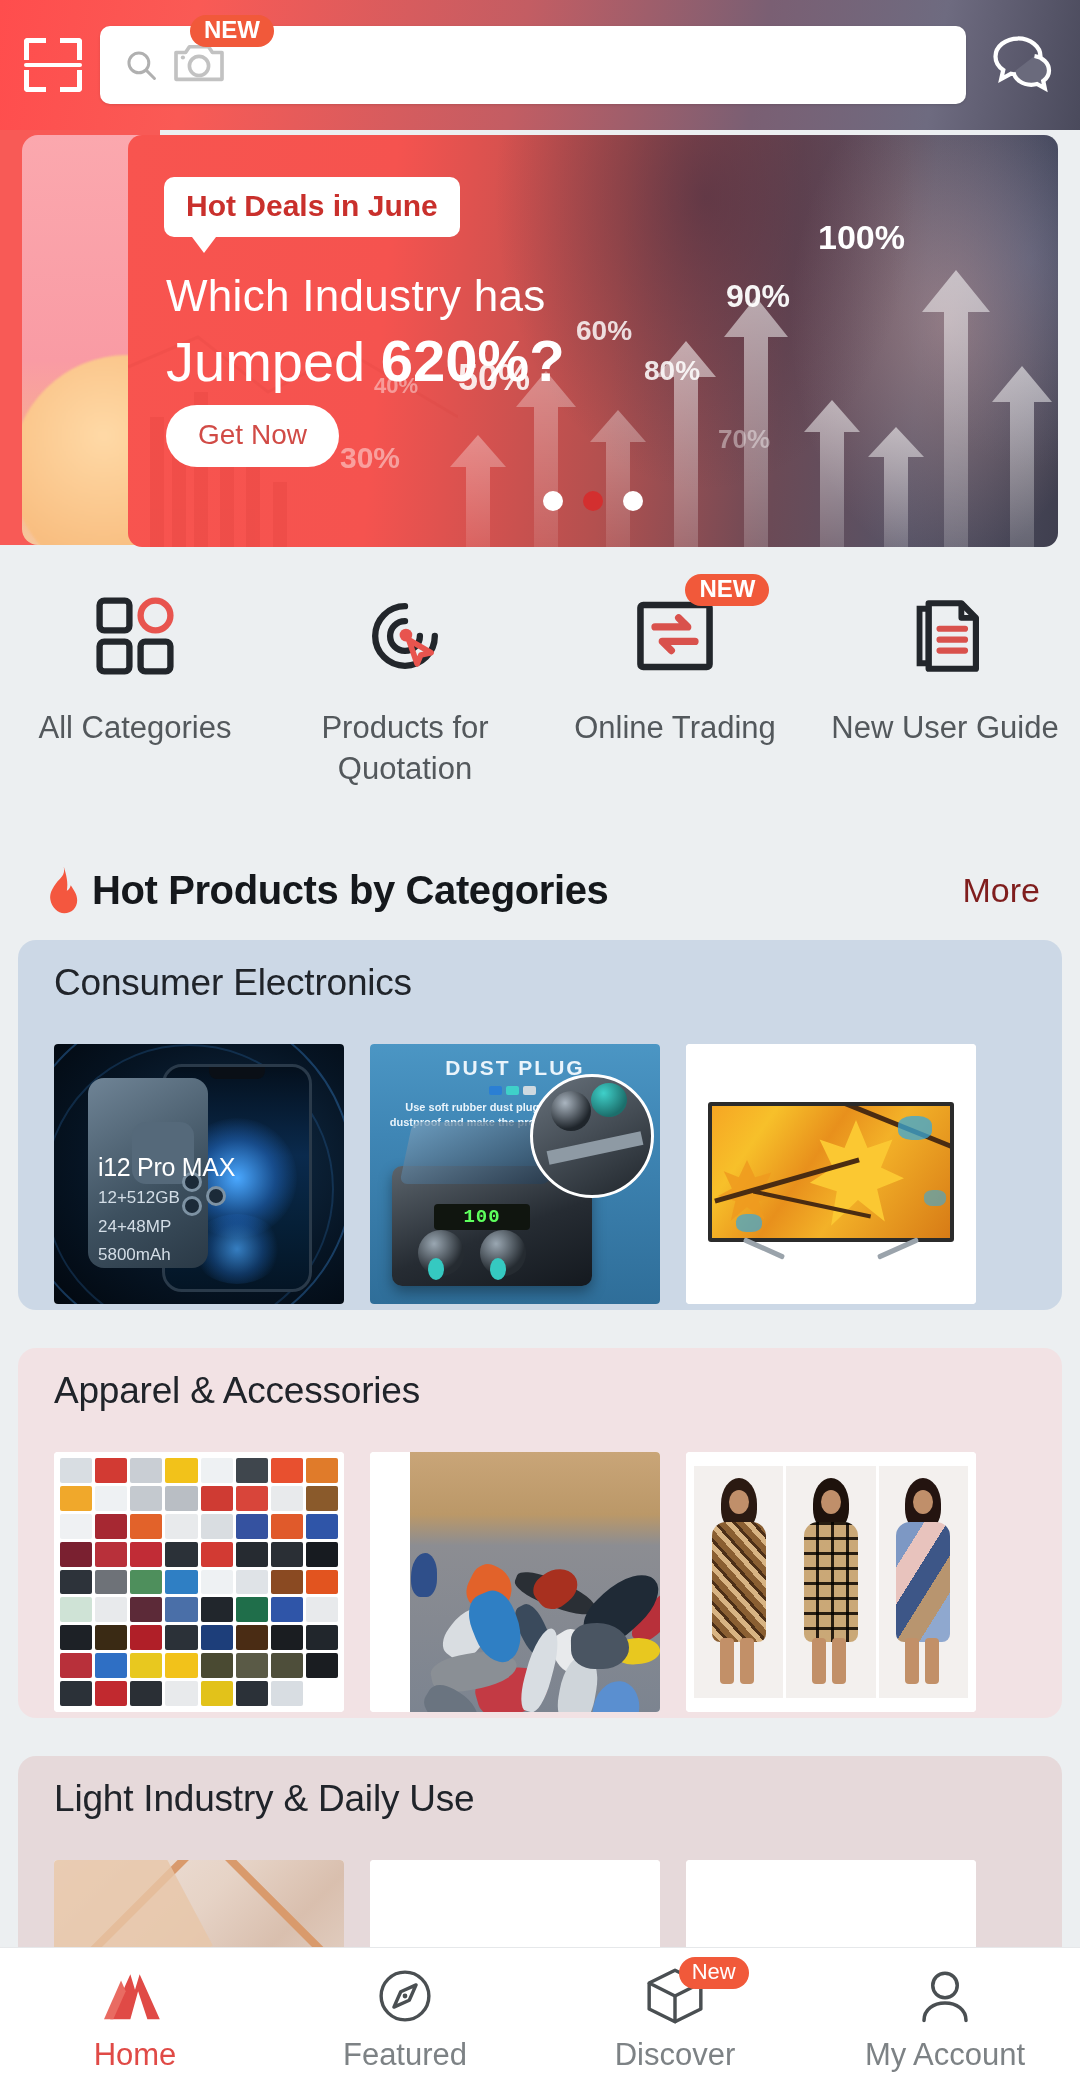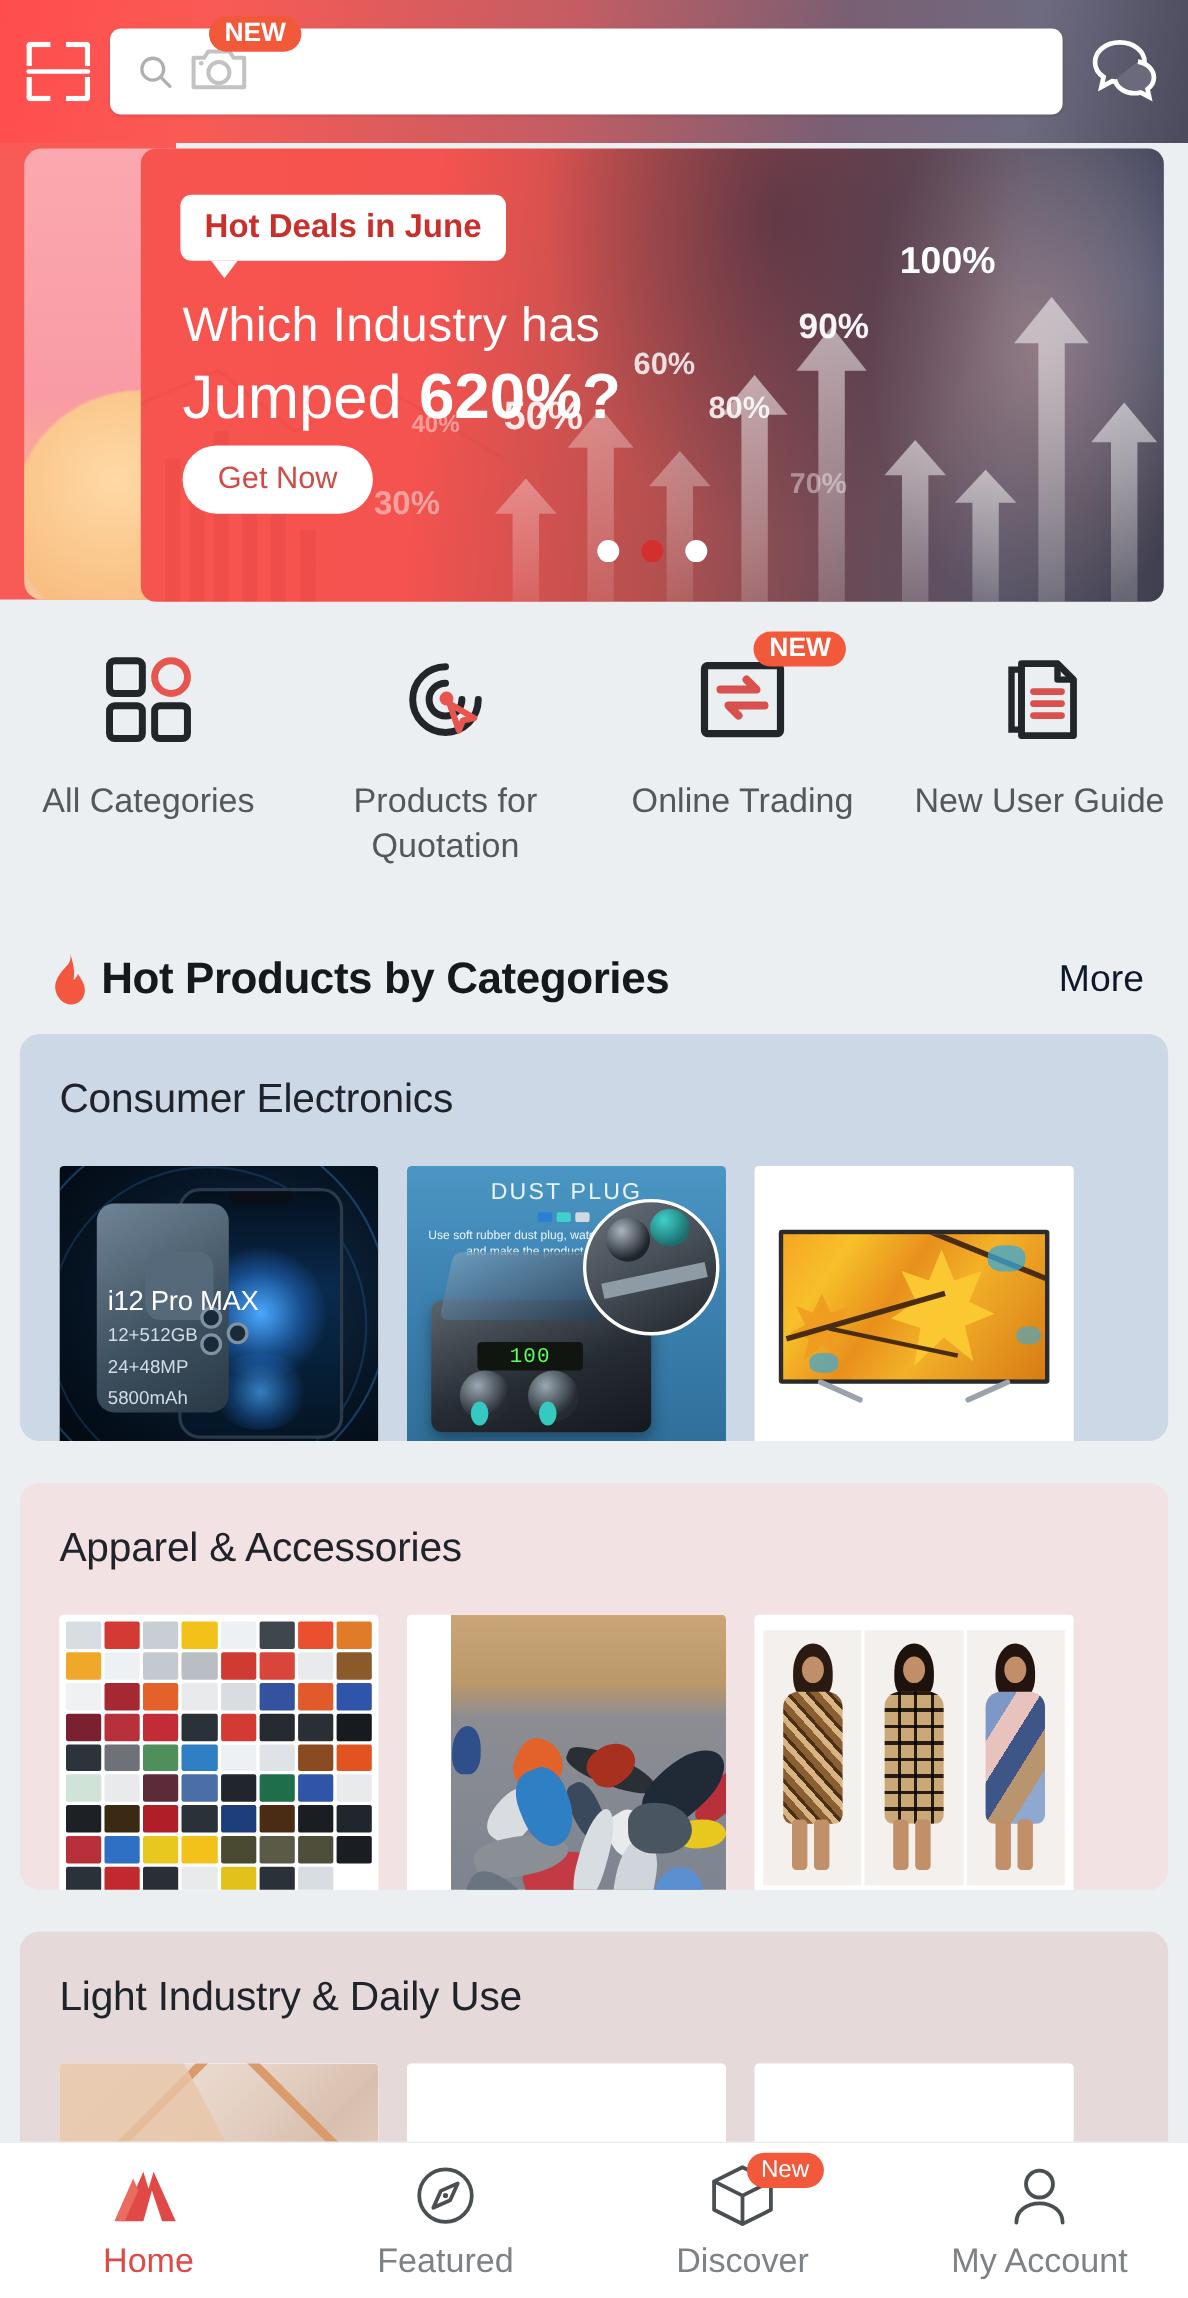--- a/index.html
+++ b/index.html
@@ -91,25 +91,25 @@
   .quick { position:absolute; left:0; top:560px; width:1080px; height:250px; display:flex; }
   .qitem { flex:1 1 0; display:flex; flex-direction:column; align-items:center; padding-top:24px; position:relative; }
   .qicon { width:104px; height:104px; position:relative; display:flex; align-items:center; justify-content:center; }
   .qlabel { margin-top:20px; font-size:31px; color:#53585c; text-align:center; line-height:1.32; max-width:240px; }
   .q-badge { position:absolute; top:-10px; left:60%; }
 
   
   .sect-head { position:absolute; left:0; top:845px; width:1080px; height:90px; display:flex; align-items:center; padding:0 40px; }
   .flame { width:44px; height:50px; margin-right:8px; flex:0 0 auto; }
   .sect-title { font-size:40px; font-weight:bold; color:#15181c; letter-spacing:-.4px; }
-  .more { margin-left:auto; font-size:34px; color:#0f172a;text-align:center; }
+  .more { margin-left:auto; font-size:34px; color:#7f1d1d;text-align:center; }
 
   
   .card { position:absolute; left:18px; width:1044px; border-radius:18px; overflow:hidden; }
-  .card-title { font-size:37px; color:#20242a; padding:38px 0 0 36px; letter-spacing:-.2px; }
+  .card-title { font-size:37px; color:#20242a; padding:22px 0 0 36px; letter-spacing:-.2px; }
   .tiles { display:flex; gap:26px; padding:40px 36px 38px; }
   .tile { width:290px; height:260px; border-radius:4px; overflow:hidden; position:relative; background:#fff; flex:0 0 auto; }
 
   .card-ce   { top:940px; height:370px; background:#ccd8e6; }
   .card-ap   { top:1348px; height:370px; background:#f2e2e4; }
   .card-li   { top:1756px; height:330px; background:#e6d9da; }
 
   
   .ph-bg { position:absolute; inset:0; background:radial-gradient(ellipse at 60% 45%,#12304d 0%,#061423 60%,#02080f 100%); }
   .ph-ring { position:absolute; border-radius:50%; border:2px solid rgba(60,140,220,.35); }
@@ -120,21 +120,21 @@
   .ph-screen { position:absolute; left:108px; top:20px; width:150px; height:228px; border-radius:20px;
                background:linear-gradient(180deg,#04101d,#0a2a4d 40%,#062038 70%,#041525);
                border:3px solid #2a3a4a; overflow:hidden; }
   .ph-glow { position:absolute; left:50%; top:50%; width:120px; height:120px; margin:-60px 0 0 -60px; border-radius:50%;
              background:radial-gradient(circle,#4aa8ff 0%,rgba(40,120,220,.45) 45%,transparent 72%); }
   .ph-notch { position:absolute; left:50%; top:0; width:56px; height:12px; margin-left:-28px; background:#0a0f16; border-radius:0 0 8px 8px; }
   .ph-txt { position:absolute; left:44px; bottom:36px; color:#fff; }
   .ph-name { font-size:25px; letter-spacing:-.3px; }
   .ph-spec { font-size:17px; color:#d3dde6; line-height:1.45; margin-top:4px; }
 
-  .eb-bg { position:absolute; inset:0; background:linear-gradient(180deg,#4b96c4 0%,#3f86b5 35%,#2f6e99 100%); }
+  .eb-bg { position:absolute; inset:0; background:linear-gradient(180deg,#4b96c4 0%,#3f86b5 35%,#2f6e99 100%);font-weight:bold; }
   .eb-title { position:absolute; left:0; right:0; top:12px; text-align:center; color:#eaf4fb; font-size:21px; letter-spacing:2px; }
   .eb-pills { position:absolute; left:50%; top:42px; margin-left:-26px; display:flex; gap:4px; }
   .eb-pills i { width:13px; height:9px; border-radius:2px; }
   .eb-sub { position:absolute; left:16px; right:16px; top:56px; text-align:center; color:#eaf4fb; font-size:11px; line-height:1.35; }
   .eb-case { position:absolute; left:22px; bottom:18px; width:200px; height:120px; border-radius:10px;
              background:linear-gradient(160deg,#5b646c,#262c33 55%,#14191f); box-shadow:0 6px 14px rgba(0,0,0,.35); }
   .eb-lid { position:absolute; left:14px; top:-44px; width:150px; height:62px; border-radius:8px;
             background:linear-gradient(150deg,rgba(120,160,190,.75),rgba(40,60,80,.85)); transform:skewX(-12deg); }
   .eb-led { position:absolute; left:42px; top:38px; width:96px; height:26px; border-radius:4px; background:#10150f;
             display:flex; align-items:center; justify-content:center; }

